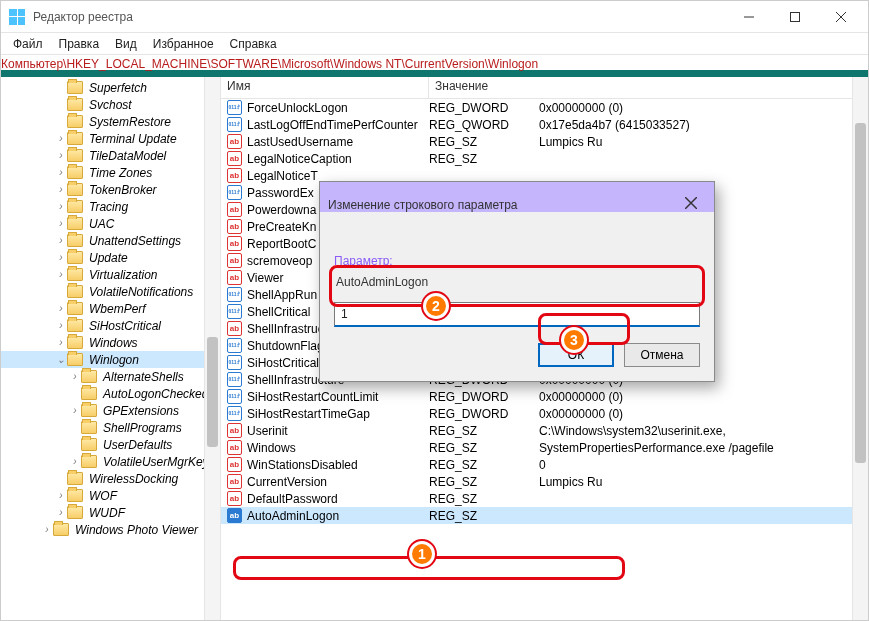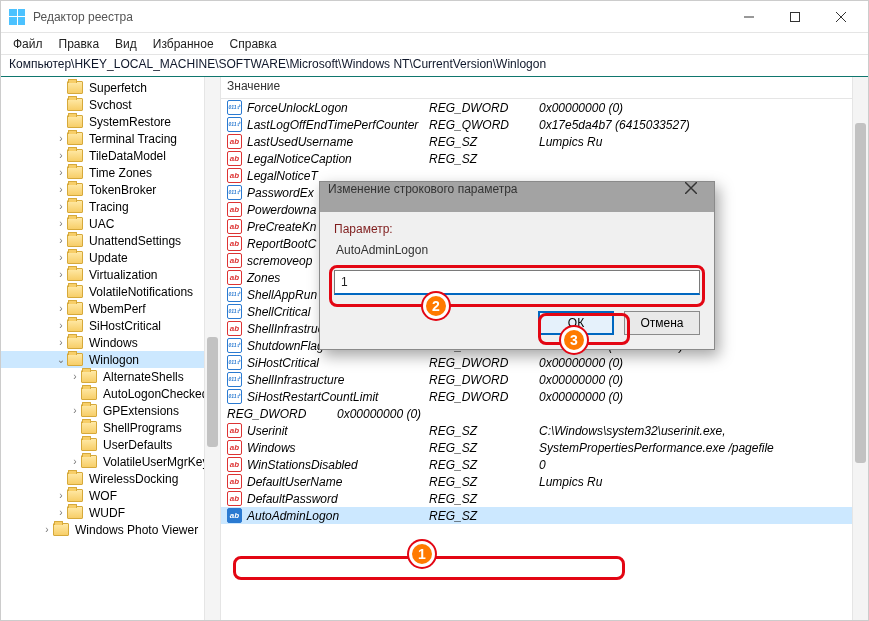--- a/index.html
+++ b/index.html
@@ -12,61 +12,61 @@
   .titlebar .title { color: #555; }
   .titlebar .spacer { flex: 1; }
   .titlebar .winbtn { width: 46px; height: 32px; display: flex; align-items: center; justify-content: center; color: #555; }
   .titlebar .winbtn svg { width: 10px; height: 10px; }
 
   
   .menubar { height: 22px; display: flex; align-items: center; padding: 0 4px; border-bottom: 1px solid #e5e5e5; }
   .menubar .menuitem { padding: 2px 8px; color: #222; }
 
   
-  .addressbar { height: 22px; padding: 2px 8px; border-bottom: 1px solid #0f766e; color: #0f172a; }
+  .addressbar { height: 22px; padding: 2px 0; border-bottom: 7px solid #0f766e; color: #b91c1c; }
 
   
   .main { display: flex; height: calc(100% - 32px - 22px - 22px); }
   .tree { width: 220px; border-right: 1px solid #e5e5e5; overflow: hidden; padding: 2px 0; position: relative; }
   .tree::-webkit-scrollbar { width: 16px; }
-  .tree-item { display: flex; align-items: center; height: 17px; padding-left: var(--indent, 8px); white-space: nowrap; }
+  .tree-item { display: flex; align-items: center; height: 17px; padding-left: var(--indent, 8px); white-space: nowrap; font-style: italic; }
   .tree-item .twisty { width: 12px; color: #777; font-size: 10px; display: inline-block; text-align: center; }
   .tree-item .folder { width: 16px; height: 13px; background: linear-gradient(#ffe9a6,#f7ce68); border: 1px solid #d6a93a; border-radius: 1px; margin-right: 4px; position: relative; }
   .tree-item .folder::before { content:""; position:absolute; top:-3px; left:0; width:7px; height:3px; background:#f7ce68; border:1px solid #d6a93a; border-bottom:none; border-radius:1px 1px 0 0;}
   .tree-item.selected { background: #cce8ff; }
   .tree-item.selected .label { background: #cce8ff; }
   .tree-item .label { padding: 0 2px; }
 
   
   .list { flex: 1; overflow: hidden; position: relative; }
   .list-header { display: flex; height: 22px; border-bottom: 1px solid #e5e5e5; background: #fff; position: sticky; top: 0; }
   .list-header .col { padding: 2px 6px; border-right: 1px solid #e5e5e5; color: #333; }
   .col-name { width: 208px; }
   .col-type { width: 110px; }
   .col-value { flex: 1; }
-  .list-body { height: calc(100% - 22px); overflow: hidden; font-style: italic; }
+  .list-body { height: calc(100% - 22px); overflow: hidden; }
   .row { display: flex; height: 17px; align-items: center; padding-left: 6px; }
   .row .cell-name { width: 202px; display: flex; align-items: center; overflow: hidden; white-space: nowrap; }
   .row .cell-type { width: 110px; white-space: nowrap; }
   .row .cell-value { flex: 1; white-space: nowrap; overflow: hidden; }
   .row.selected { background: #cce8ff; }
   .icon-reg { width: 15px; height: 15px; margin-right: 5px; display: inline-flex; align-items: center; justify-content: center; border-radius: 2px; font-size: 8px; font-weight: bold; }
   .icon-sz  { background: #fff; border: 1px solid #d33; color: #d33; }
   .icon-dw  { background: #fff; border: 1px solid #2a7ad1; color: #2a7ad1; }
   .icon-sz.sel { background:#2a7ad1; border-color:#2a7ad1; color:#fff;}
   .icon-sz::after { content:"ab"; }
   .icon-dw::after { content:"011\A110"; white-space: pre; font-size:5px; line-height:5px; text-align:center;}
 
   
   .dialog { position: absolute; left: 318px; top: 180px; width: 396px; background: #f0f0f0; border: 1px solid #8a8a8a; box-shadow: 4px 6px 14px rgba(0,0,0,0.35); }
-  .dialog .dlg-title { height: 30px; display: flex; align-items: flex-start; padding: 0 8px; background: #a3a3a3; gap: 40px; }
+  .dialog .dlg-title { height: 30px; display: flex; align-items: flex-end; padding: 0 8px; background: #c4b5fd; gap: 40px; }
   .dialog .dlg-title .t { flex:1; color:#333; }
   .dialog .dlg-close { width: 30px; text-align: center; color:#333; }
   .dialog .dlg-body { padding: 10px 14px 14px; }
-  .dialog .lbl { color: #7f1d1d; margin-bottom: 4px; }
+  .dialog .lbl { color: #8b5cf6; margin-bottom: 4px; margin-top: 32px; }
   .dialog .ro { background: #f0f0f0; border: none; width: 100%; padding: 3px 2px; color:#333; }
   .dialog .field { width: 100%; padding: 4px 6px; border: 1px solid #7a7a7a; background: #fff; color:#222; border-bottom: 2px solid #0067c0; }
   .dialog .buttons { display: flex; justify-content: flex-end; gap: 10px; margin-top: 16px; }
   .dialog .btn { width: 76px; height: 24px; border: 1px solid #8a8a8a; background: #e9e9e9; display:flex; align-items:center; justify-content:center; }
   .dialog .btn.primary { border: 2px solid #0067c0; background: #e5f1fb; }
 
   
   .anno { position: absolute; border: 3px solid #e30613; border-radius: 8px; pointer-events: none; }
   .badge { position: absolute; width: 26px; height: 26px; border-radius: 50%; background: #ff7a00; border: 3px solid #fff; box-shadow: 0 0 0 2px #e30613; color: #fff; font-weight: bold; font-size: 14px; display:flex; align-items:center; justify-content:center; pointer-events:none; }
 
@@ -129,21 +129,21 @@
         <span class="label">Svchost</span>
       </div>
       <div class="tree-item" style="--indent: 54px;">
         <span class="twisty"></span>
         <span class="folder"></span>
         <span class="label">SystemRestore</span>
       </div>
       <div class="tree-item" style="--indent: 54px;">
         <span class="twisty">›</span>
         <span class="folder"></span>
-        <span class="label">Terminal Tracing</span>
+        <span class="label">Terminal Update</span>
       </div>
       <div class="tree-item" style="--indent: 54px;">
         <span class="twisty">›</span>
         <span class="folder"></span>
         <span class="label">TileDataModel</span>
       </div>
       <div class="tree-item" style="--indent: 54px;">
         <span class="twisty">›</span>
         <span class="folder"></span>
         <span class="label">Time Zones</span>
@@ -249,20 +249,21 @@
         <span class="label">WUDF</span>
       </div>
       <div class="tree-item" style="--indent: 40px;">
         <span class="twisty">›</span>
         <span class="folder"></span>
         <span class="label">Windows Photo Viewer</span>
       </div>
     </div>
   <div class="list">
     <div class="list-header">
+      <div class="col col-name">Имя</div>
       <div class="col col-value">Значение</div>
     </div>
     <div class="list-body" id="listbody">
         <div class="row">
           <div class="cell-name">
             <span class="icon-reg icon-dw"></span>
             <span>ForceUnlockLogon</span>
           </div>
           <div class="cell-type">REG_DWORD</div>
           <div class="cell-value">0x00000000 (0)</div>
@@ -335,21 +336,21 @@
           <div class="cell-name">
             <span class="icon-reg icon-sz"></span>
             <span>scremoveop</span>
           </div>
           <div class="cell-type"></div>
           <div class="cell-value"></div>
         </div>
         <div class="row">
           <div class="cell-name">
             <span class="icon-reg icon-sz"></span>
-            <span>Zones</span>
+            <span>Viewer</span>
           </div>
           <div class="cell-type"></div>
           <div class="cell-value"></div>
         </div>
         <div class="row">
           <div class="cell-name">
             <span class="icon-reg icon-dw"></span>
             <span>ShellAppRun</span>
           </div>
           <div class="cell-type"></div>
@@ -397,20 +398,24 @@
         </div>
         <div class="row">
           <div class="cell-name">
             <span class="icon-reg icon-dw"></span>
             <span>SiHostRestartCountLimit</span>
           </div>
           <div class="cell-type">REG_DWORD</div>
           <div class="cell-value">0x00000000 (0)</div>
         </div>
         <div class="row">
+          <div class="cell-name">
+            <span class="icon-reg icon-dw"></span>
+            <span>SiHostRestartTimeGap</span>
+          </div>
           <div class="cell-type">REG_DWORD</div>
           <div class="cell-value">0x00000000 (0)</div>
         </div>
         <div class="row">
           <div class="cell-name">
             <span class="icon-reg icon-sz"></span>
             <span>Userinit</span>
           </div>
           <div class="cell-type">REG_SZ</div>
           <div class="cell-value">C:\Windows\system32\userinit.exe,</div>
@@ -427,21 +432,21 @@
           <div class="cell-name">
             <span class="icon-reg icon-sz"></span>
             <span>WinStationsDisabled</span>
           </div>
           <div class="cell-type">REG_SZ</div>
           <div class="cell-value">0</div>
         </div>
         <div class="row">
           <div class="cell-name">
             <span class="icon-reg icon-sz"></span>
-            <span>DefaultUserName</span>
+            <span>CurrentVersion</span>
           </div>
           <div class="cell-type">REG_SZ</div>
           <div class="cell-value">Lumpics Ru</div>
         </div>
         <div class="row">
           <div class="cell-name">
             <span class="icon-reg icon-sz"></span>
             <span>DefaultPassword</span>
           </div>
           <div class="cell-type">REG_SZ</div>

